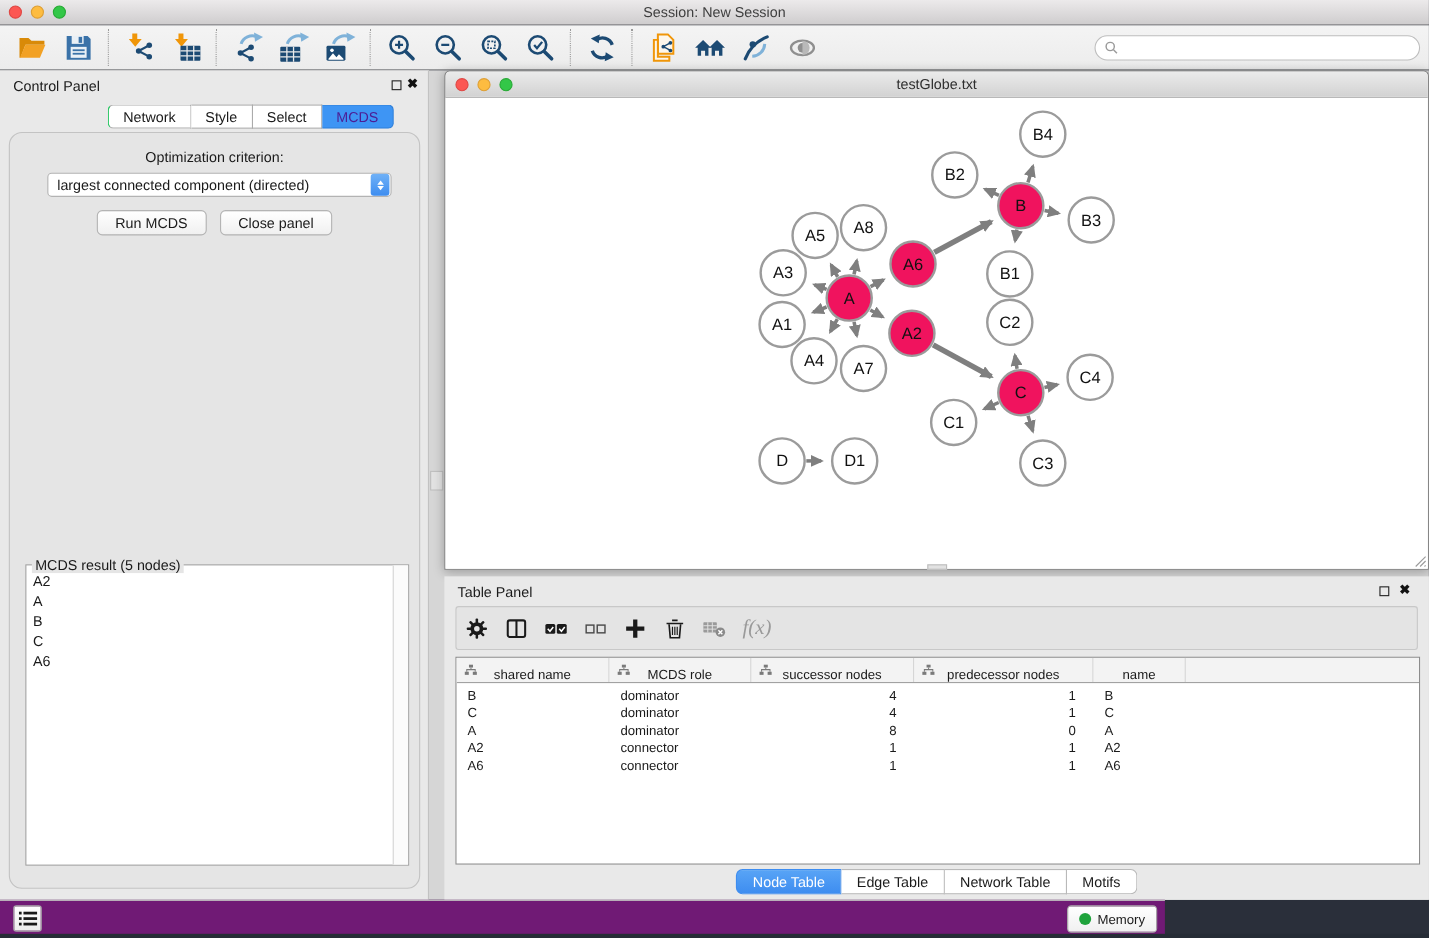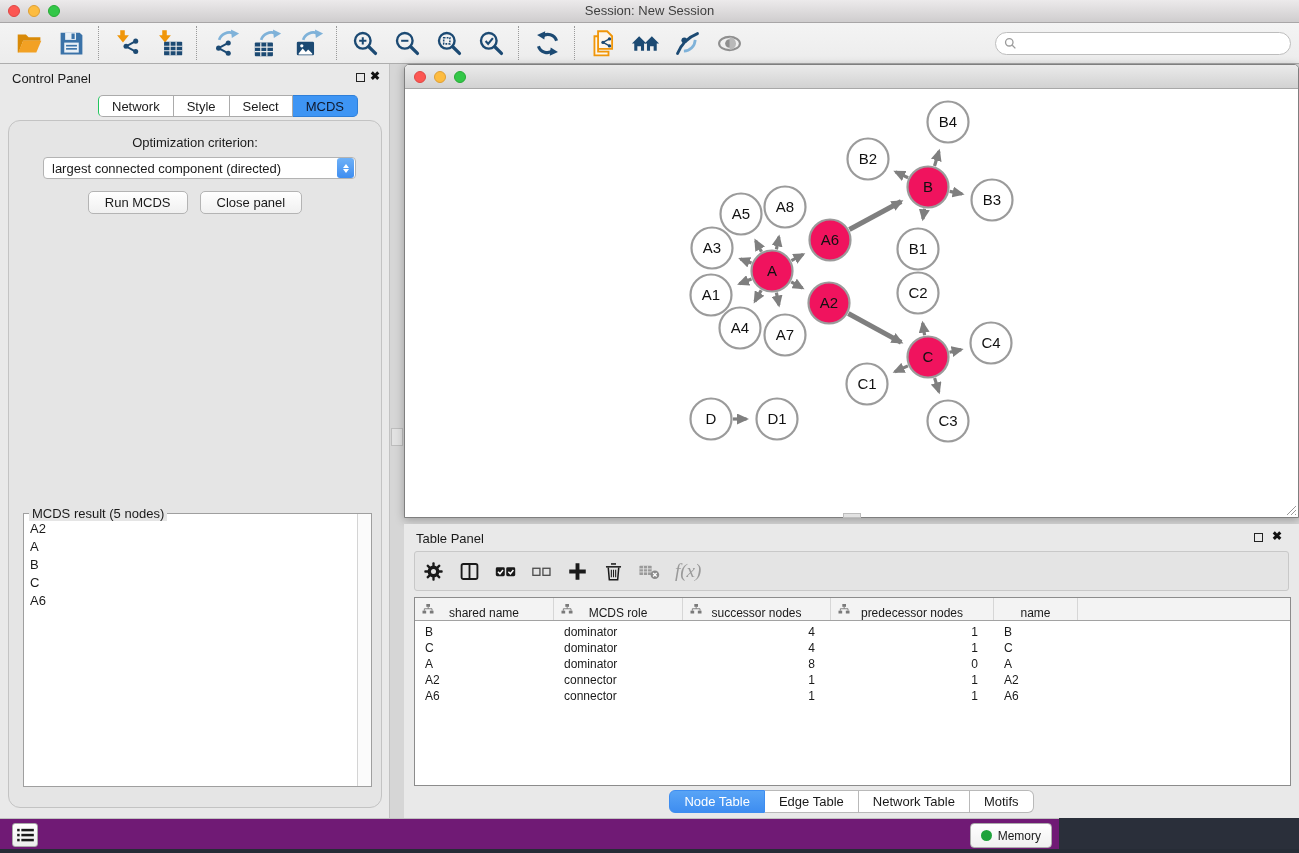--- a/index.html
+++ b/index.html
@@ -32,21 +32,21 @@
   
   #control-panel{left:0;top:0;width:390px;height:754px;background:#E9E9E9;border-right:1px solid #C2C2C2;box-sizing:border-box;}
   .panel-head-title{position:absolute;left:12px;top:7px;font-size:13px;color:#1a1a1a;}
   .float-btn{position:absolute;top:9px;width:9px;height:9px;border:1.5px solid #222;box-sizing:border-box;}
   .close-btn{position:absolute;top:5px;font-size:12px;font-weight:bold;color:#111;}
   #cp-tabs{position:absolute;left:78px;top:31px;display:flex;height:22px;}
   .cp-tab{background:#fff;border:1px solid #ABABAB;border-left:none;font-size:13px;
     display:flex;align-items:center;justify-content:center;padding:0 13px;cursor:default;}
   .cp-tab:first-child{border-left:1px solid #22c55e;border-radius:5px 0 0 5px;margin-left:20px;}
   .cp-tab:last-child{border-radius:0 5px 5px 0;}
-  .cp-tab.active{background:#3E95F4;border-color:#2F7FD8;color:#0f172a;}
+  .cp-tab.active{background:#3E95F4;border-color:#2F7FD8;color:#4c1d95;}
   #cp-content{position:absolute;left:8px;top:56px;width:374px;height:688px;background:#E5E5E5;
     border:1px solid #C3C3C3;border-radius:12px;box-sizing:border-box;}
   #opt-label{position:absolute;left:0;right:0;top:14px;text-align:center;font-size:13px;}
   #criterion-select{position:absolute;left:34px;top:36px;width:313px;height:22px;background:#fff;
     border:1px solid #B3B3B3;border-radius:4px;box-sizing:border-box;display:flex;align-items:center;font-size:13px;}
   #criterion-select .sel-text{padding-left:8px;flex:1;white-space:nowrap;}
   .stepper{width:17px;height:20px;margin:0;background:linear-gradient(#6FB1F7,#3E8DF0);border-radius:3px;
     display:flex;flex-direction:column;align-items:center;justify-content:center;gap:1px;margin-right:1px;}
   .stepper i{width:0;height:0;border-left:3.5px solid transparent;border-right:3.5px solid transparent;}
   .stepper i.up{border-bottom:4px solid #fff;}
@@ -325,20 +325,21 @@
 
   <div class="abs" id="vdiv-handle"></div>
 
   <div class="abs" id="network-window">
     <div id="nw-titlebar">
       <div class="lights" style="top:6px;left:9px;">
         <span class="light red"></span>
         <span class="light yellow"></span>
         <span class="light green"></span>
       </div>
+      <div class="wtitle">testGlobe.txt</div>
     </div>
     <div id="nw-canvas">
       <svg id="graph-svg" width="893" height="429">
           <defs>
             <marker id="arrow" markerUnits="userSpaceOnUse" markerWidth="13" markerHeight="11" refX="9.5" refY="5.5" orient="auto">
               <path d="M0 0L12 5.5L0 11z" fill="#7F7F7F"></path>
             </marker>
           </defs>
           <line x1="346.5" y1="190.1" x2="334.4" y2="194.8" stroke="#7F7F7F" stroke-width="3.2" marker-end="url(#arrow)"></line>
           <line x1="386.2" y1="192.8" x2="397.4" y2="199.1" stroke="#7F7F7F" stroke-width="3.2" marker-end="url(#arrow)"></line>

